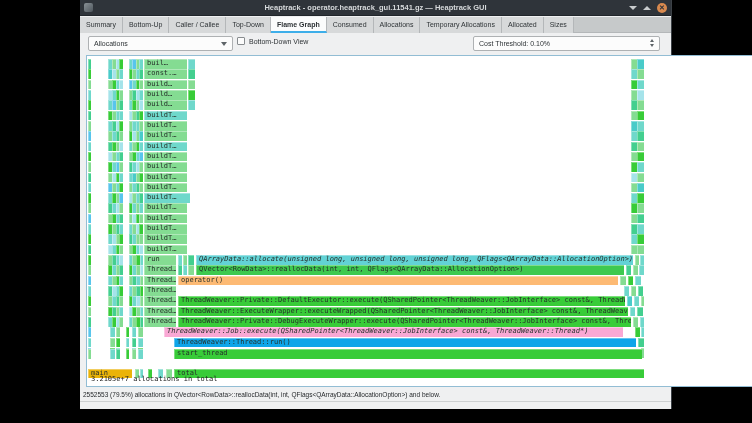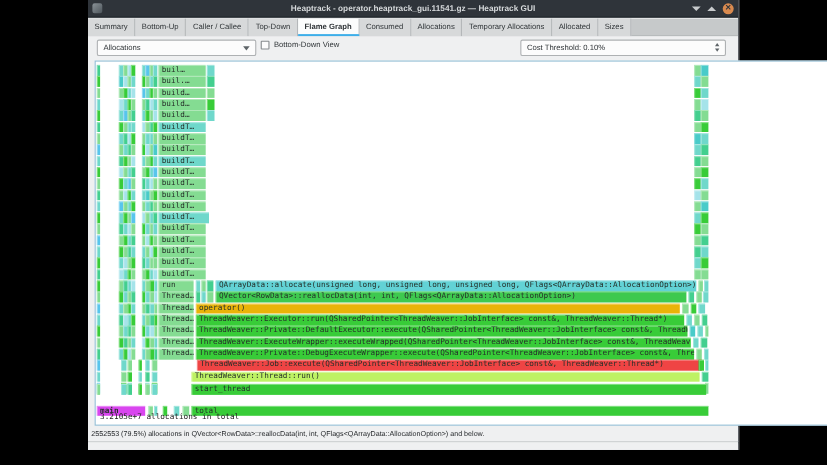--- a/index.html
+++ b/index.html
@@ -143,21 +143,21 @@
           <div class="frow" style="top: 13.32px;">
             <div class="fseg" style="left: 0px; width: 2px; background: rgb(56, 204, 56);"></div>
             <div class="fseg" style="left: 20px; width: 4px; background: rgb(73, 203, 201);"></div>
             <div class="fseg" style="left: 24px; width: 4px; background: rgb(165, 227, 234);"></div>
             <div class="fseg" style="left: 28px; width: 3px; background: rgb(132, 220, 146);"></div>
             <div class="fseg" style="left: 31px; width: 4px; background: rgb(111, 216, 203);"></div>
             <div class="fseg" style="left: 41px; width: 3px; background: rgb(56, 204, 56);"></div>
             <div class="fseg" style="left: 44px; width: 4px; background: rgb(132, 220, 146);"></div>
             <div class="fseg" style="left: 48px; width: 3px; background: rgb(111, 216, 203);"></div>
             <div class="fseg" style="left: 51px; width: 4px; background: rgb(67, 207, 143);"></div>
-            <div class="fseg" title="build.…" style="left: 56px; width: 43px; background: rgb(132, 220, 146);">buil.…</div>
+            <div class="fseg" title="build.…" style="left: 56px; width: 43px; background: rgb(132, 220, 146);">const.…</div>
             <div class="fseg" style="left: 100px; width: 7px; background: rgb(67, 207, 143);"></div>
             <div class="fseg" style="left: 543px; width: 6px; background: rgb(111, 216, 203);"></div>
             <div class="fseg" style="left: 549px; width: 7px; background: rgb(132, 220, 146);"></div>
           </div>
           <div class="frow" style="top: 23.64px;">
             <div class="fseg" style="left: 0px; width: 2px; background: rgb(132, 220, 146);"></div>
             <div class="fseg" style="left: 20px; width: 4px; background: rgb(132, 220, 146);"></div>
             <div class="fseg" style="left: 24px; width: 4px; background: rgb(56, 204, 56);"></div>
             <div class="fseg" style="left: 28px; width: 3px; background: rgb(111, 216, 203);"></div>
             <div class="fseg" style="left: 31px; width: 4px; background: rgb(165, 227, 234);"></div>
@@ -403,21 +403,21 @@
             <div class="fseg" style="left: 28px; width: 3px; background: rgb(111, 216, 203);"></div>
             <div class="fseg" style="left: 31px; width: 4px; background: rgb(165, 227, 234);"></div>
             <div class="fseg" style="left: 41px; width: 3px; background: rgb(111, 216, 203);"></div>
             <div class="fseg" style="left: 44px; width: 4px; background: rgb(132, 220, 146);"></div>
             <div class="fseg" style="left: 48px; width: 4px; background: rgb(56, 204, 56);"></div>
             <div class="fseg" style="left: 52px; width: 3px; background: rgb(111, 216, 203);"></div>
             <div class="fseg" title="run" style="left: 56px; width: 32px; background: rgb(132, 220, 146);">run</div>
             <div class="fseg" style="left: 90px; width: 4px; background: rgb(111, 216, 203);"></div>
             <div class="fseg" style="left: 95px; width: 4px; background: rgb(132, 220, 146);"></div>
             <div class="fseg" style="left: 100px; width: 6px; background: rgb(67, 207, 143);"></div>
-            <div class="fseg" title="QArrayData::allocate(unsigned long, unsigned long, unsigned long, QFlags&lt;QArrayData::AllocationOption&gt;)" style="left: 108px; width: 437px; background: rgb(98, 210, 213);">QArrayData::allocate(unsigned long, unsigned long, unsigned long, QFlags&lt;QArrayData::AllocationOption&gt;)</div>
+            <div class="fseg" title="QArrayData::allocate(unsigned long, unsigned long, unsigned long, QFlags&lt;QArrayData::AllocationOption&gt;)" style="left: 108px; width: 437px; background: rgb(98, 210, 213); font-style: italic;">QArrayData::allocate(unsigned long, unsigned long, unsigned long, QFlags&lt;QArrayData::AllocationOption&gt;)</div>
             <div class="fseg" style="left: 547px; width: 4px; background: rgb(132, 220, 146);"></div>
             <div class="fseg" style="left: 552px; width: 4px; background: rgb(111, 216, 203);"></div>
           </div>
           <div class="frow" style="top: 209.4px;">
             <div class="fseg" style="left: 0px; width: 2px; background: rgb(132, 220, 146);"></div>
             <div class="fseg" style="left: 20px; width: 4px; background: rgb(56, 204, 56);"></div>
             <div class="fseg" style="left: 24px; width: 4px; background: rgb(111, 216, 203);"></div>
             <div class="fseg" style="left: 28px; width: 3px; background: rgb(132, 220, 146);"></div>
             <div class="fseg" style="left: 31px; width: 4px; background: rgb(67, 207, 143);"></div>
             <div class="fseg" style="left: 41px; width: 3px; background: rgb(56, 204, 56);"></div>
@@ -437,37 +437,36 @@
             <div class="fseg" style="left: 0px; width: 2px; background: rgb(88, 197, 236);"></div>
             <div class="fseg" style="left: 20px; width: 4px; background: rgb(111, 216, 203);"></div>
             <div class="fseg" style="left: 24px; width: 4px; background: rgb(132, 220, 146);"></div>
             <div class="fseg" style="left: 28px; width: 3px; background: rgb(56, 204, 56);"></div>
             <div class="fseg" style="left: 31px; width: 4px; background: rgb(111, 216, 203);"></div>
             <div class="fseg" style="left: 41px; width: 3px; background: rgb(132, 220, 146);"></div>
             <div class="fseg" style="left: 44px; width: 4px; background: rgb(67, 207, 143);"></div>
             <div class="fseg" style="left: 48px; width: 4px; background: rgb(111, 216, 203);"></div>
             <div class="fseg" style="left: 52px; width: 3px; background: rgb(132, 220, 146);"></div>
             <div class="fseg" title="Thread…" style="left: 56px; width: 32px; background: rgb(132, 220, 146);">Thread…</div>
-            <div class="fseg" title="operator()" style="left: 90px; width: 440px; background: #eab308;">operator()</div>
+            <div class="fseg" title="operator()" style="left: 90px; width: 440px; background: #fdba74;">operator()</div>
             <div class="fseg" style="left: 532px; width: 6px; background: rgb(132, 220, 146);"></div>
             <div class="fseg" style="left: 540px; width: 5px; background: rgb(56, 204, 56);"></div>
             <div class="fseg" style="left: 547px; width: 6px; background: rgb(111, 216, 203);"></div>
           </div>
           <div class="frow" style="top: 230.04px;">
             <div class="fseg" style="left: 0px; width: 2px; background: rgb(111, 216, 203);"></div>
             <div class="fseg" style="left: 20px; width: 4px; background: rgb(67, 207, 143);"></div>
             <div class="fseg" style="left: 24px; width: 4px; background: rgb(165, 227, 234);"></div>
             <div class="fseg" style="left: 28px; width: 3px; background: rgb(111, 216, 203);"></div>
             <div class="fseg" style="left: 31px; width: 4px; background: rgb(56, 204, 56);"></div>
             <div class="fseg" style="left: 41px; width: 3px; background: rgb(111, 216, 203);"></div>
             <div class="fseg" style="left: 44px; width: 4px; background: rgb(132, 220, 146);"></div>
             <div class="fseg" style="left: 48px; width: 4px; background: rgb(67, 207, 143);"></div>
             <div class="fseg" style="left: 52px; width: 3px; background: rgb(56, 204, 56);"></div>
             <div class="fseg" title="Thread…" style="left: 56px; width: 32px; background: rgb(132, 220, 146);">Thread…</div>
-            <div class="fseg" title="ThreadWeaver::Executor::run(QSharedPointer&lt;ThreadWeaver::JobInterface&gt; const&amp;, ThreadWeaver::Thread*)" style="left: 90px; width: 444px; background: rgb(56, 204, 56);">ThreadWeaver::Executor::run(QSharedPointer&lt;ThreadWeaver::JobInterface&gt; const&amp;, ThreadWeaver::Thread*)</div>
             <div class="fseg" style="left: 536px; width: 5px; background: rgb(111, 216, 203);"></div>
             <div class="fseg" style="left: 543px; width: 5px; background: rgb(132, 220, 146);"></div>
             <div class="fseg" style="left: 550px; width: 5px; background: rgb(67, 207, 143);"></div>
           </div>
           <div class="frow" style="top: 240.36px;">
             <div class="fseg" style="left: 0px; width: 2px; background: rgb(56, 204, 56);"></div>
             <div class="fseg" style="left: 20px; width: 4px; background: rgb(132, 220, 146);"></div>
             <div class="fseg" style="left: 24px; width: 4px; background: rgb(111, 216, 203);"></div>
             <div class="fseg" style="left: 28px; width: 3px; background: rgb(67, 207, 143);"></div>
             <div class="fseg" style="left: 31px; width: 4px; background: rgb(132, 220, 146);"></div>
@@ -511,32 +510,32 @@
             <div class="fseg" style="left: 545px; width: 5px; background: rgb(132, 220, 146);"></div>
             <div class="fseg" style="left: 552px; width: 4px; background: rgb(111, 216, 203);"></div>
           </div>
           <div class="frow" style="top: 271.32px;">
             <div class="fseg" style="left: 0px; width: 3px; background: rgb(88, 197, 236);"></div>
             <div class="fseg" style="left: 22px; width: 5px; background: rgb(111, 216, 203);"></div>
             <div class="fseg" style="left: 28px; width: 4px; background: rgb(132, 220, 146);"></div>
             <div class="fseg" style="left: 38px; width: 3px; background: rgb(56, 204, 56);"></div>
             <div class="fseg" style="left: 44px; width: 4px; background: rgb(111, 216, 203);"></div>
             <div class="fseg" style="left: 50px; width: 5px; background: rgb(132, 220, 146);"></div>
-            <div class="fseg" title="ThreadWeaver::Job::execute(QSharedPointer&lt;ThreadWeaver::JobInterface&gt; const&amp;, ThreadWeaver::Thread*)" style="left: 91px; width: 459px; background: #ef4444;">ThreadWeaver::Job::execute(QSharedPointer&lt;ThreadWeaver::JobInterface&gt; const&amp;, ThreadWeaver::Thread*)</div>
+            <div class="fseg" title="ThreadWeaver::Job::execute(QSharedPointer&lt;ThreadWeaver::JobInterface&gt; const&amp;, ThreadWeaver::Thread*)" style="left: 76px; width: 459px; background: #f9a8d4; font-style: italic;">ThreadWeaver::Job::execute(QSharedPointer&lt;ThreadWeaver::JobInterface&gt; const&amp;, ThreadWeaver::Thread*)</div>
             <div class="fseg" style="left: 547px; width: 5px; background: rgb(56, 204, 56);"></div>
             <div class="fseg" style="left: 553px; width: 3px; background: rgb(111, 216, 203);"></div>
           </div>
           <div class="frow" style="top: 281.64px;">
             <div class="fseg" style="left: 0px; width: 3px; background: rgb(111, 216, 203);"></div>
             <div class="fseg" style="left: 22px; width: 5px; background: rgb(132, 220, 146);"></div>
             <div class="fseg" style="left: 28px; width: 4px; background: rgb(56, 204, 56);"></div>
             <div class="fseg" style="left: 38px; width: 3px; background: rgb(111, 216, 203);"></div>
             <div class="fseg" style="left: 44px; width: 4px; background: rgb(67, 207, 143);"></div>
             <div class="fseg" style="left: 50px; width: 5px; background: rgb(111, 216, 203);"></div>
-            <div class="fseg" title="ThreadWeaver::Thread::run()" style="left: 86px; width: 462px; background: #bef264;">ThreadWeaver::Thread::run()</div>
+            <div class="fseg" title="ThreadWeaver::Thread::run()" style="left: 86px; width: 462px; background: #0ea5e9;">ThreadWeaver::Thread::run()</div>
             <div class="fseg" style="left: 550px; width: 6px; background: rgb(67, 207, 143);"></div>
           </div>
           <div class="frow" style="top: 291.96px;">
             <div class="fseg" style="left: 0px; width: 3px; background: rgb(88, 197, 236);"></div>
             <div class="fseg" style="left: 22px; width: 5px; background: rgb(56, 204, 56);"></div>
             <div class="fseg" style="left: 28px; width: 4px; background: rgb(111, 216, 203);"></div>
             <div class="fseg" style="left: 38px; width: 3px; background: rgb(132, 220, 146);"></div>
             <div class="fseg" style="left: 44px; width: 4px; background: rgb(111, 216, 203);"></div>
             <div class="fseg" style="left: 50px; width: 5px; background: rgb(56, 204, 56);"></div>
             <div class="fseg" style="left: 553px; width: 3px; background: rgb(132, 220, 146);"></div>
@@ -544,21 +543,21 @@
           <div class="frow" style="top: 293px;">
             <div class="fseg" style="left: 0px; width: 3px; background: rgb(132, 220, 146);"></div>
             <div class="fseg" style="left: 22px; width: 5px; background: rgb(111, 216, 203);"></div>
             <div class="fseg" style="left: 28px; width: 4px; background: rgb(67, 207, 143);"></div>
             <div class="fseg" style="left: 38px; width: 3px; background: rgb(56, 204, 56);"></div>
             <div class="fseg" style="left: 44px; width: 4px; background: rgb(132, 220, 146);"></div>
             <div class="fseg" style="left: 50px; width: 5px; background: rgb(111, 216, 203);"></div>
             <div class="fseg" title="start_thread" style="left: 86px; width: 468px; background: rgb(56, 204, 56);">start_thread</div>
           </div>
           <div class="frow" style="top: 312.6px;">
-            <div class="fseg" title="main" style="left: 0px; width: 44px; background: #d946ef; font-weight: bold;">main</div>
+            <div class="fseg" title="main" style="left: 0px; width: 44px; background: #eab308;">main</div>
             <div class="fseg" style="left: 47px; width: 4px; background: rgb(132, 220, 146);"></div>
             <div class="fseg" style="left: 52px; width: 3px; background: rgb(111, 216, 203);"></div>
             <div class="fseg" style="left: 60px; width: 4px; background: rgb(56, 204, 56);"></div>
             <div class="fseg" style="left: 70px; width: 5px; background: rgb(111, 216, 203);"></div>
             <div class="fseg" style="left: 78px; width: 6px; background: rgb(132, 220, 146);"></div>
             <div class="fseg" title="clone" style="left: 86px; width: 470px; background: rgb(56, 204, 56);">total</div>
           </div>
         </div>
       <div class="total-label">3.2105e+7 allocations in total</div>
       <div class="vscroll">

